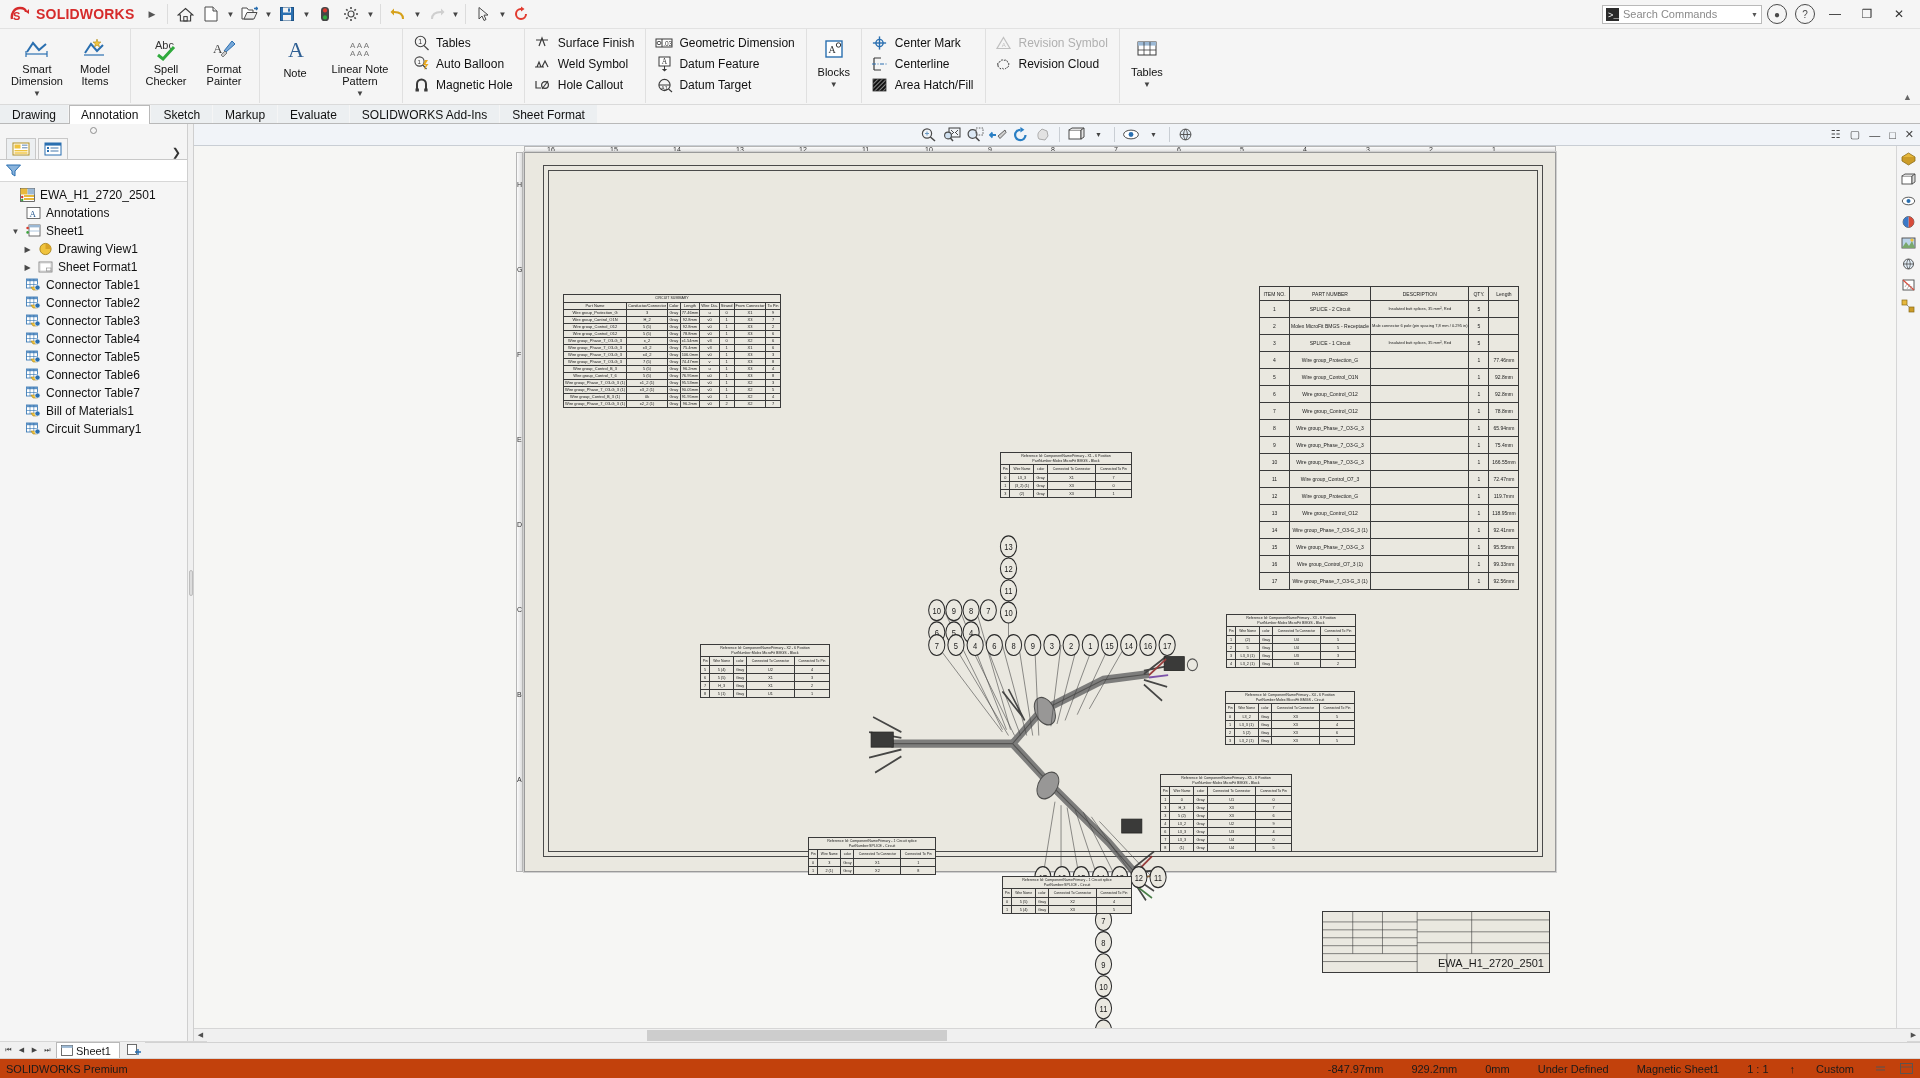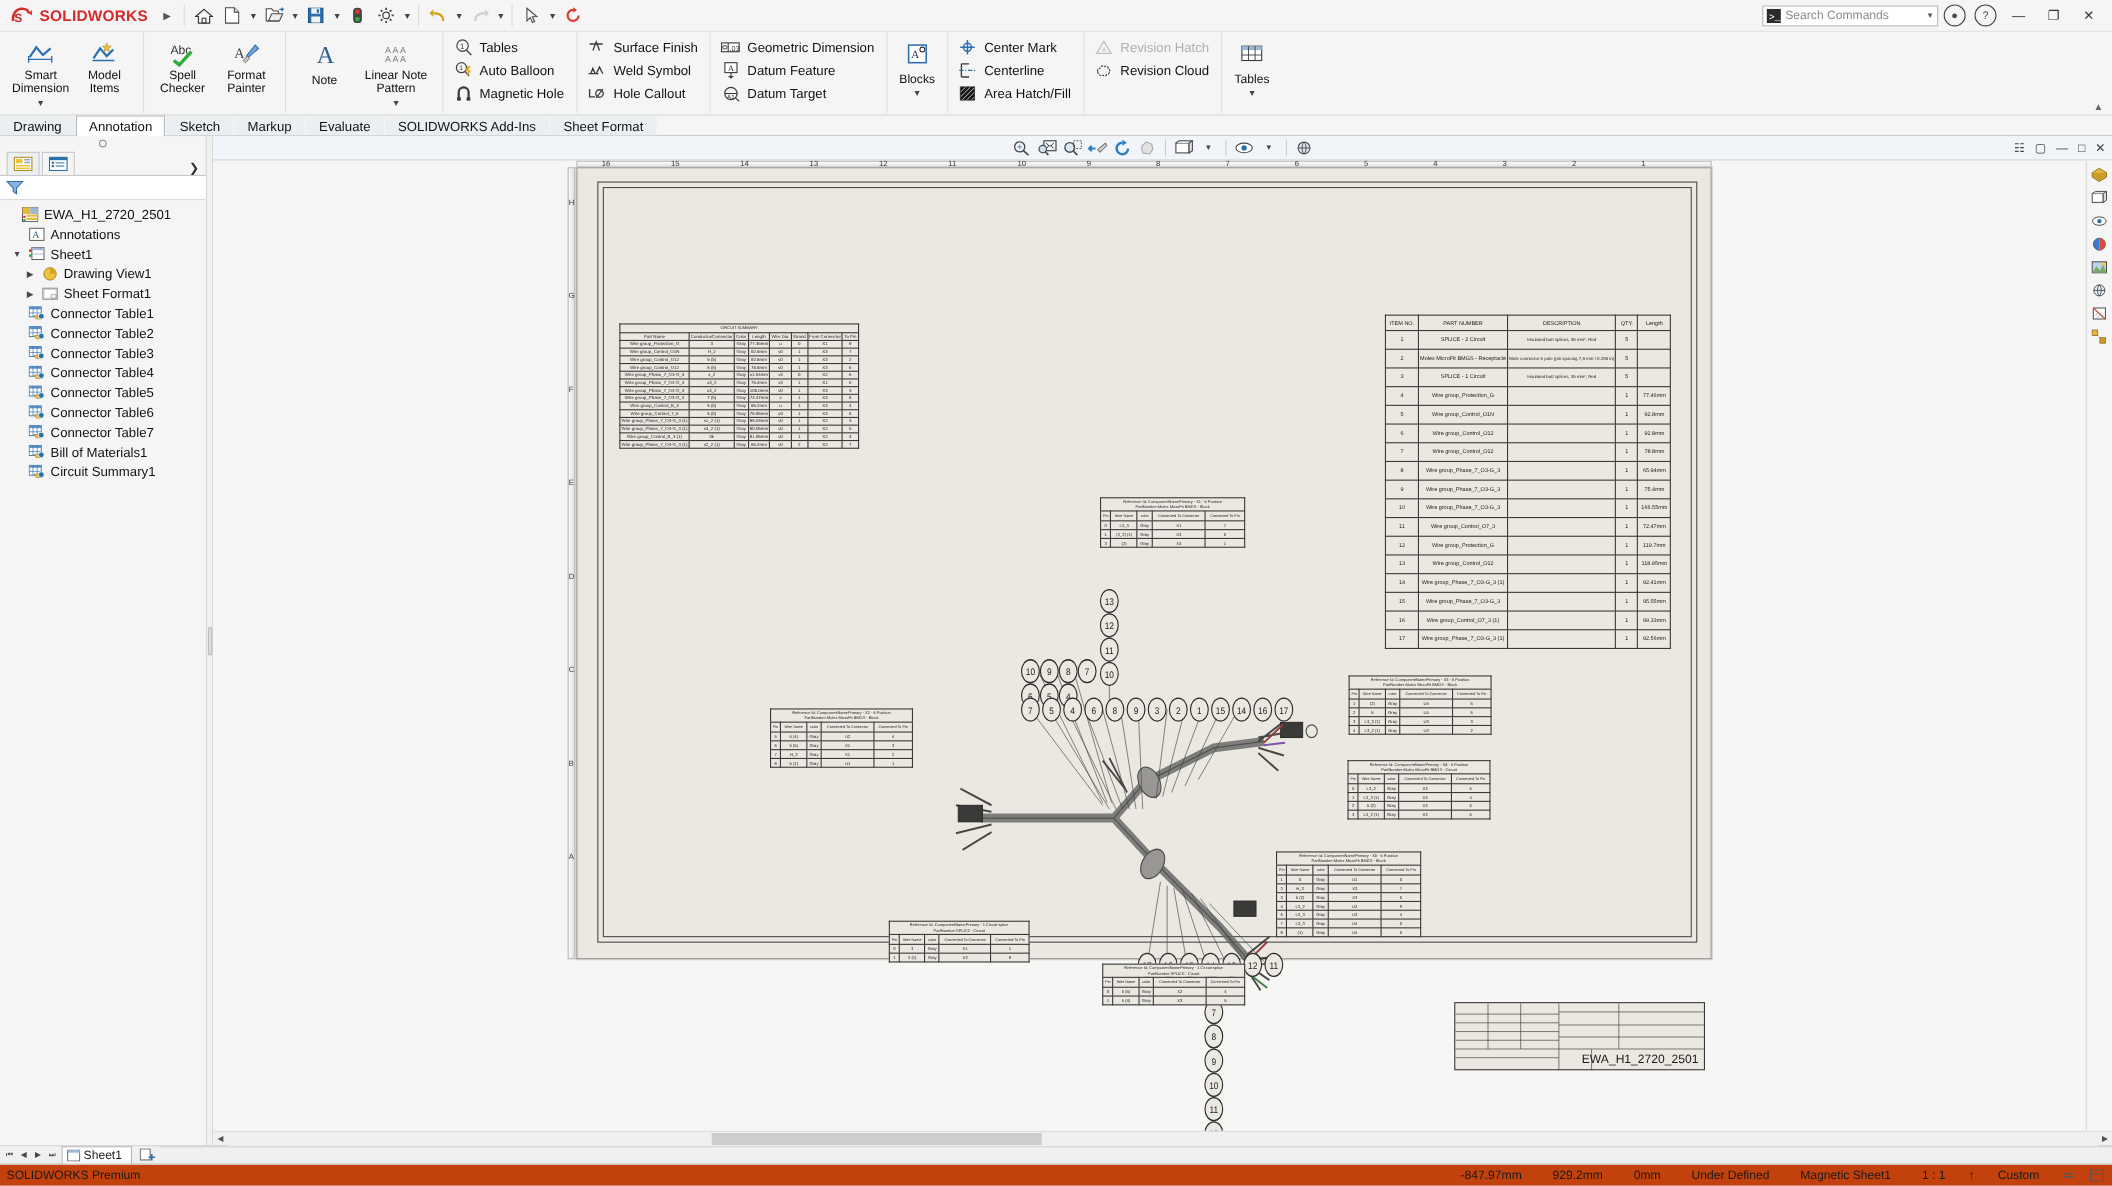--- a/index.html
+++ b/index.html
@@ -509,21 +509,21 @@
     </div>
 
     <div class="rgroup col3">
       <div class="sm-btn dim">
         <span class="sm-ico">
           <svg width="17" height="16" viewBox="0 0 17 16">
             <polygon points="8.5,2.5 15,13.5 2,13.5" fill="none" stroke="#c0c0c0" stroke-width="1.2"></polygon>
             <text x="6.8" y="12" font-size="6" fill="#c0c0c0" font-family="Liberation Sans, sans-serif">A</text>
           </svg>
         </span>
-        <span class="lbl">Revision Hatch</span>
+        <span class="lbl">Revision Symbol</span>
       </div>
       <div class="sm-btn">
         <span class="sm-ico">
           <svg width="17" height="16" viewBox="0 0 17 16">
             <path d="M3,9 a2,2 0 0,1 2,-3 a2.4,2.4 0 0,1 4,-1.4 a2,2 0 0,1 3.4,1.6 a2,2 0 0,1 1,3.2 a2,2 0 0,1 -2.2,2.4 a2.2,2.2 0 0,1 -3.6,0.6 a2.2,2.2 0 0,1 -3.4,-1 a2,2 0 0,1 -1.2,-2.4 z" fill="none" stroke="#3a3a3a" stroke-width="1" stroke-dasharray="2,1"></path>
           </svg>
         </span>
         <span class="lbl">Revision Cloud</span>
       </div>
     </div>

